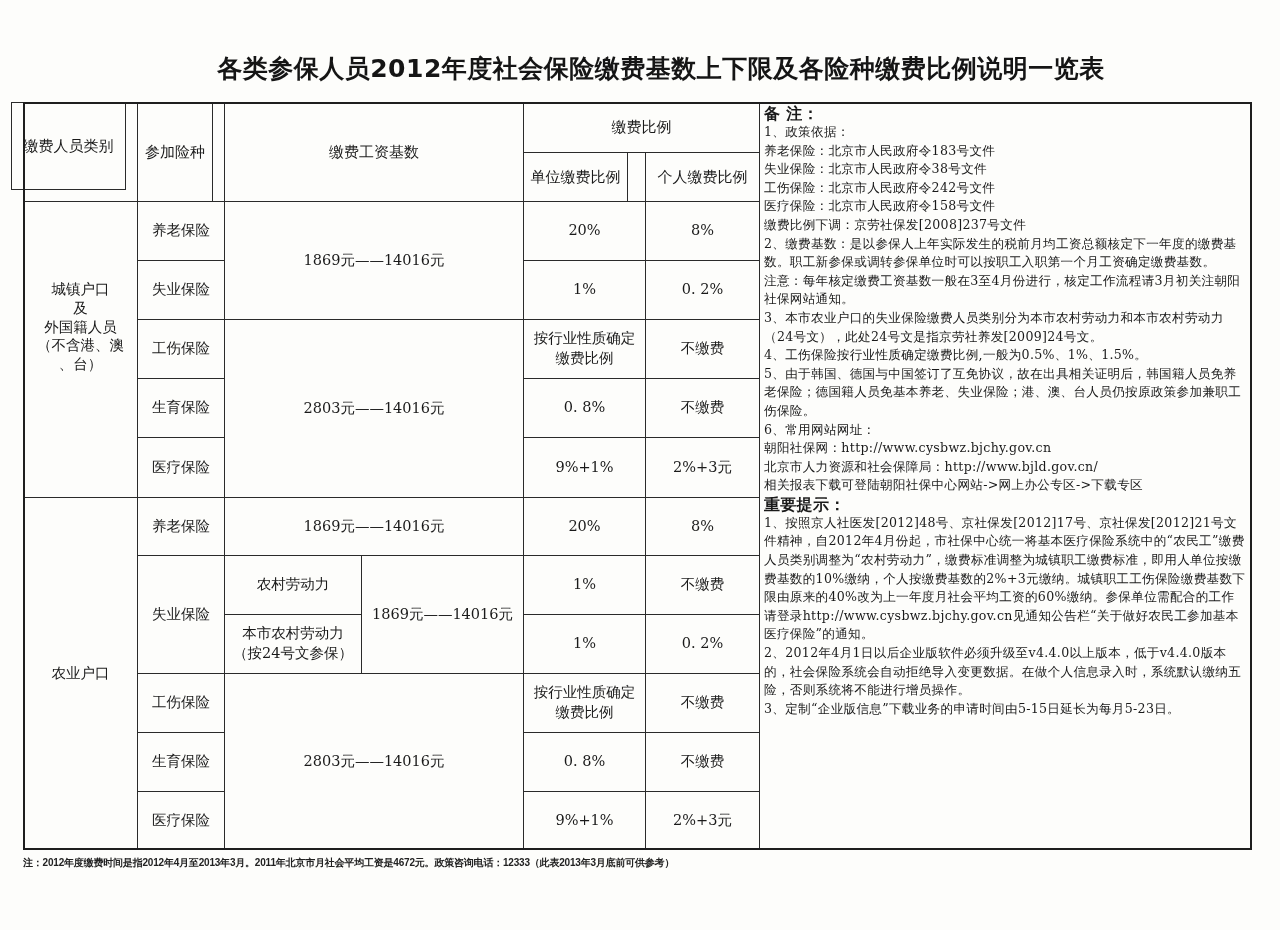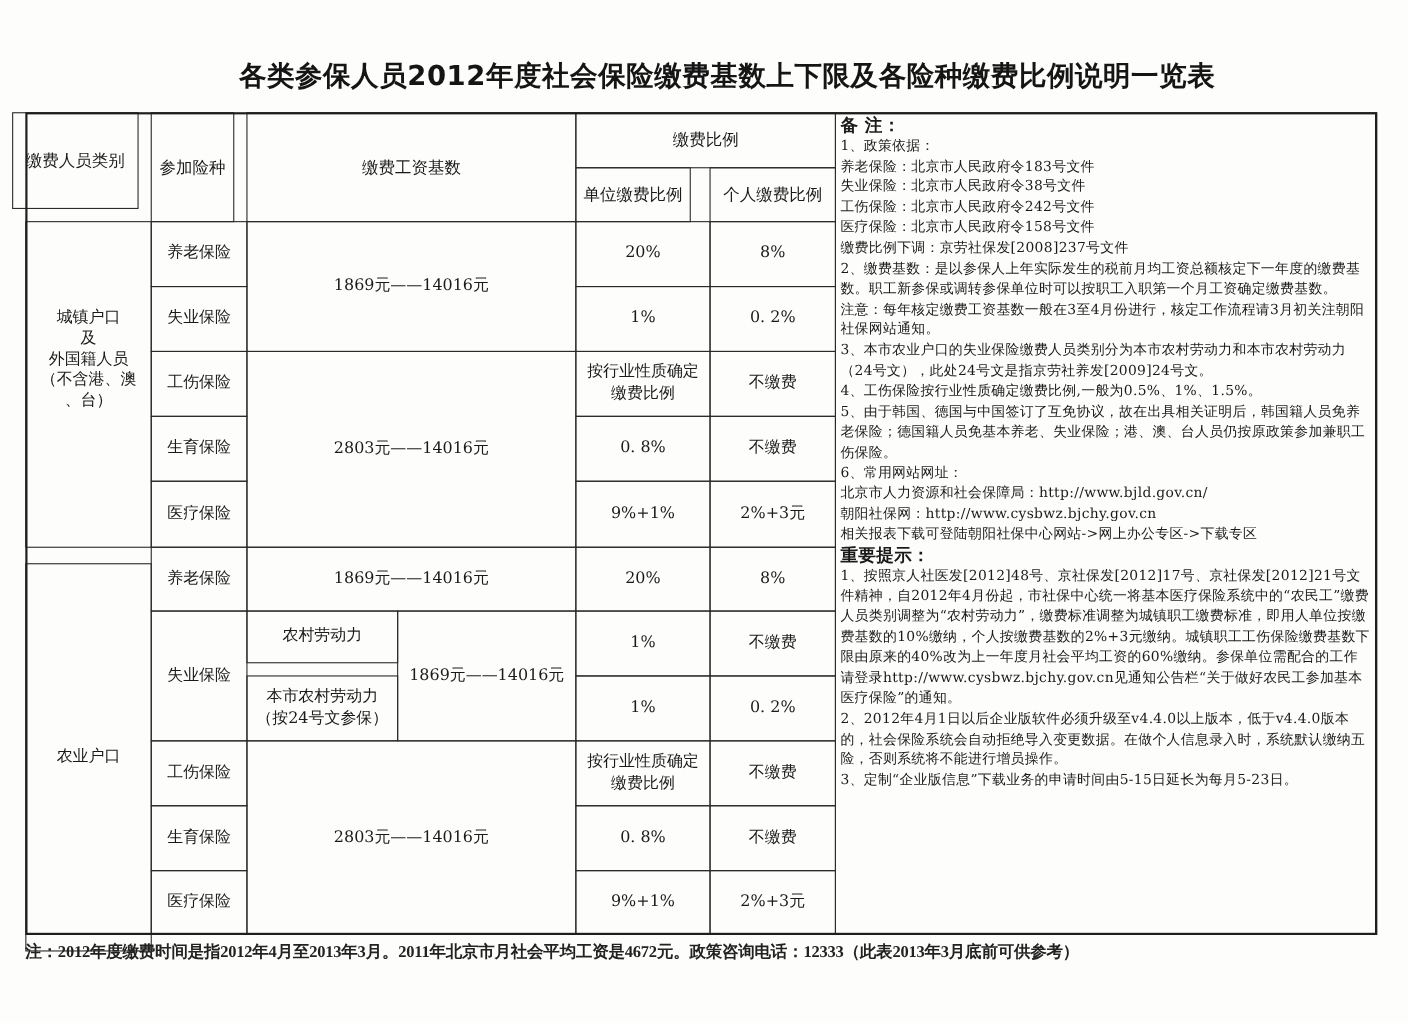--- a/index.html
+++ b/index.html
@@ -19,22 +19,22 @@
   }
   .hdr { font-size:15px; }
   .notes {
     position:absolute; left:759px; top:102px; width:493px; height:748px;
     box-sizing:border-box; border:1.5px solid #2a2a2a; border-right-width:2.5px;
     padding:1px 4px; font-size:12.6px; line-height:18.6px; letter-spacing:0.3px;
   }
   .notes p { margin:0; }
   .notes .heading { font-weight:bold; font-size:16px; font-family:"DejaVu Sans","Liberation Sans",sans-serif; line-height:19px; }
   .footer {
-    position:absolute; left:23px; top:856px; font-size:15px;
-    font-family:Liberation Serif, serif; font-weight:bold; color:#222;
+    position:absolute; left:23px; top:856px; font-size:10px;
+    font-family:Liberation Sans, sans-serif; font-weight:bold; color:#222;
     letter-spacing:-0.2px;
   }
   .outer {
     position:absolute; left:23px; top:102px; width:1229px; height:748px;
     box-sizing:border-box; border:2.5px solid #1e1e1e; pointer-events:none;
   }
 </style>
 </head>
 <body>
 
@@ -69,29 +69,29 @@
 <div class="cell" style="left:523px;top:260px;width:123px;height:60px;">1%</div>
 <div class="cell" style="left:645px;top:260px;width:115px;height:60px;">0. 2%</div>
 <div class="cell" style="left:523px;top:319px;width:123px;height:60px;white-space:pre-line;">按行业性质确定
 缴费比例</div>
 <div class="cell" style="left:645px;top:319px;width:115px;height:60px;">不缴费</div>
 <div class="cell" style="left:523px;top:378px;width:123px;height:60px;">0. 8%</div>
 <div class="cell" style="left:645px;top:378px;width:115px;height:60px;">不缴费</div>
 <div class="cell" style="left:523px;top:437px;width:123px;height:61px;">9%+1%</div>
 <div class="cell" style="left:645px;top:437px;width:115px;height:61px;">2%+3元</div>
 
-<div class="cell" style="left:23px;top:497px;width:115px;height:353px;margin-top:15px;">农业户口</div>
+<div class="cell" style="left:23px;top:497px;width:115px;height:353px;">农业户口</div>
 
 <div class="cell" style="left:137px;top:497px;width:88px;height:59px;">养老保险</div>
 <div class="cell" style="left:224px;top:497px;width:300px;height:59px;">1869元——14016元</div>
 <div class="cell" style="left:523px;top:497px;width:123px;height:59px;">20%</div>
 <div class="cell" style="left:645px;top:497px;width:115px;height:59px;">8%</div>
 
 <div class="cell" style="left:137px;top:555px;width:88px;height:119px;">失业保险</div>
-<div class="cell" style="left:224px;top:555px;width:138px;height:48px;text-align:right;">农村劳动力</div>
+<div class="cell" style="left:224px;top:555px;width:138px;height:60px;text-align:right;">农村劳动力</div>
 <div class="cell" style="left:224px;top:614px;width:138px;height:60px;white-space:pre-line;">本市农村劳动力
 （按24号文参保）</div>
 <div class="cell" style="left:361px;top:555px;width:163px;height:119px;">1869元——14016元</div>
 <div class="cell" style="left:523px;top:555px;width:123px;height:60px;">1%</div>
 <div class="cell" style="left:645px;top:555px;width:115px;height:60px;">不缴费</div>
 <div class="cell" style="left:523px;top:614px;width:123px;height:60px;">1%</div>
 <div class="cell" style="left:645px;top:614px;width:115px;height:60px;">0. 2%</div>
 
 <div class="cell" style="left:137px;top:673px;width:88px;height:60px;">工伤保险</div>
 <div class="cell" style="left:137px;top:732px;width:88px;height:60px;">生育保险</div>
@@ -112,22 +112,22 @@
   <p>失业保险：北京市人民政府令38号文件</p>
   <p>工伤保险：北京市人民政府令242号文件</p>
   <p>医疗保险：北京市人民政府令158号文件</p>
   <p>缴费比例下调：京劳社保发[2008]237号文件</p>
   <p>2、缴费基数：是以参保人上年实际发生的税前月均工资总额核定下一年度的缴费基数。职工新参保或调转参保单位时可以按职工入职第一个月工资确定缴费基数。</p>
   <p>注意：每年核定缴费工资基数一般在3至4月份进行，核定工作流程请3月初关注朝阳社保网站通知。</p>
   <p>3、本市农业户口的失业保险缴费人员类别分为本市农村劳动力和本市农村劳动力（24号文），此处24号文是指京劳社养发[2009]24号文。</p>
   <p>4、工伤保险按行业性质确定缴费比例,一般为0.5%、1%、1.5%。</p>
   <p>5、由于韩国、德国与中国签订了互免协议，故在出具相关证明后，韩国籍人员免养老保险；德国籍人员免基本养老、失业保险；港、澳、台人员仍按原政策参加兼职工伤保险。</p>
   <p>6、常用网站网址：</p>
+  <p>朝阳社保网：http://www.cysbwz.bjchy.gov.cn</p>
   <p>北京市人力资源和社会保障局：http://www.bjld.gov.cn/</p>
-  <p>朝阳社保网：http://www.cysbwz.bjchy.gov.cn</p>
   <p>相关报表下载可登陆朝阳社保中心网站-&gt;网上办公专区-&gt;下载专区</p>
   <p class="heading">重要提示：</p>
   <p>1、按照京人社医发[2012]48号、京社保发[2012]17号、京社保发[2012]21号文件精神，自2012年4月份起，市社保中心统一将基本医疗保险系统中的“农民工”缴费人员类别调整为“农村劳动力”，缴费标准调整为城镇职工缴费标准，即用人单位按缴费基数的10%缴纳，个人按缴费基数的2%+3元缴纳。城镇职工工伤保险缴费基数下限由原来的40%改为上一年度月社会平均工资的60%缴纳。参保单位需配合的工作请登录http://www.cysbwz.bjchy.gov.cn见通知公告栏“关于做好农民工参加基本医疗保险”的通知。</p>
   <p>2、2012年4月1日以后企业版软件必须升级至v4.4.0以上版本，低于v4.4.0版本的，社会保险系统会自动拒绝导入变更数据。在做个人信息录入时，系统默认缴纳五险，否则系统将不能进行增员操作。</p>
   <p>3、定制“企业版信息”下载业务的申请时间由5-15日延长为每月5-23日。</p>
 </div>
 
 <div class="outer"></div>
 
 <div class="footer">注：2012年度缴费时间是指2012年4月至2013年3月。2011年北京市月社会平均工资是4672元。政策咨询电话：12333（此表2013年3月底前可供参考）</div>

